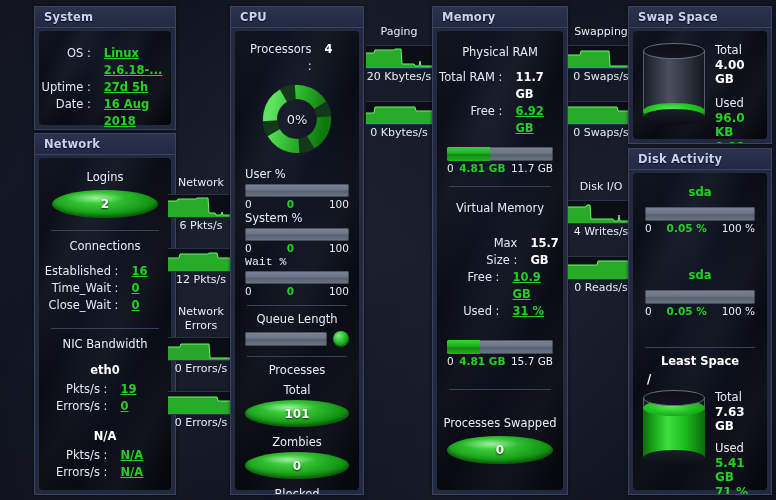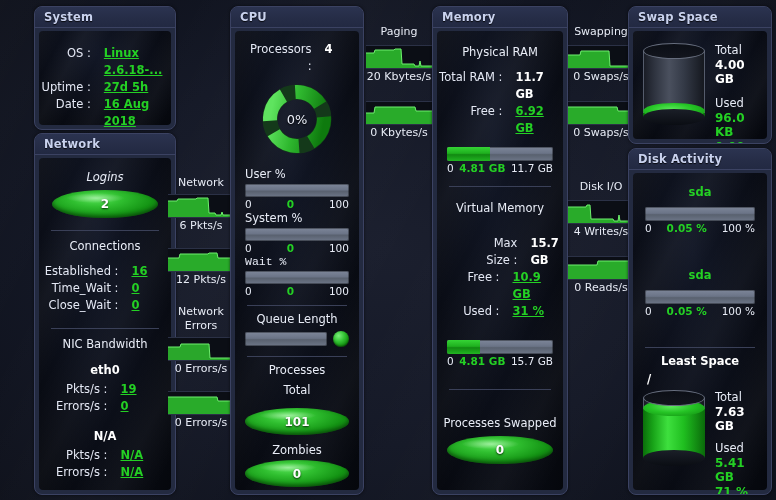--- a/index.html
+++ b/index.html
@@ -14,21 +14,21 @@
     position:absolute;inset:0;
     background:
       linear-gradient(118deg, rgba(255,255,255,0.020) 0%, rgba(255,255,255,0.0) 18%,
                       rgba(255,255,255,0.025) 34%, rgba(255,255,255,0) 52%,
                       rgba(255,255,255,0.018) 70%, rgba(255,255,255,0) 88%),
       radial-gradient(ellipse at 50% 50%, #1b1f2e 0%, #141826 55%, #0e111b 100%);
   }
   .panel{
     position:absolute;
     border:1px solid #3b4262;
-    border-radius:8px;
+    border-radius:0;
     background:#232a40;
     box-shadow:0 0 3px rgba(0,0,0,.6);
     overflow:hidden;
   }
   .panel-title{
     height:20px;line-height:20px;
     padding-left:9px;
     font-size:11.5px;font-weight:bold;
     color:#c9d2ee;
     letter-spacing:.2px;
@@ -167,21 +167,21 @@
         </div>
 
       </div>
     </div>
   </div>
 
   <div class="panel" style="left:34px;top:133px;width:140px;height:360px;">
     <div class="panel-title">Network</div>
     <div class="panel-body">
 
-      <div class="hdr" style="margin-top:12px;font-style:italic;">Logins</div>
+      <div class="hdr" style="margin-top:12px;">Logins</div>
       <div class="pill" style="margin-top:6px;width:106px;height:28px;">
         <div class="txt">2</div>
       </div>
 
       <div class="sep" style="margin-top:12px;"></div>
 
       <div class="hdr" style="margin-top:8px;">Connections</div>
 
       <div style="margin-top:10px;">
         <div class="pair">
@@ -334,21 +334,21 @@
             <div class="fill" style="width:0%;"></div>
           </div>
         <div class="led-round"></div>
       </div>
 
       <div class="sep" style="margin-top:9px;"></div>
 
       <div class="hdr" style="margin-top:3px;">Processes</div>
 
       <div class="hdr" style="margin-top:6px;">Total</div>
-      <div class="pill" style="margin-top:11px;width:104px;height:27px;">
+      <div class="pill" style="margin-top:3px;width:104px;height:27px;">
         <div class="txt">101</div>
       </div>
 
       <div class="hdr" style="margin-top:8px;">Zombies</div>
       <div class="pill" style="margin-top:3px;width:104px;height:27px;">
         <div class="txt">0</div>
       </div>
 
       <div class="hdr" style="margin-top:8px;">Blocked</div>
 

